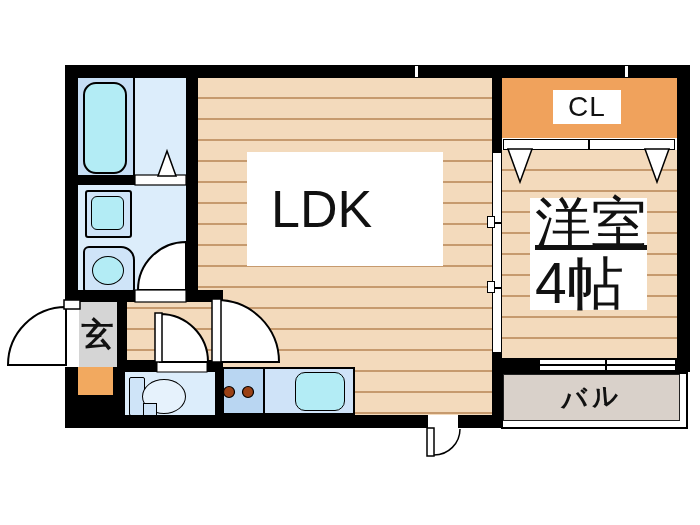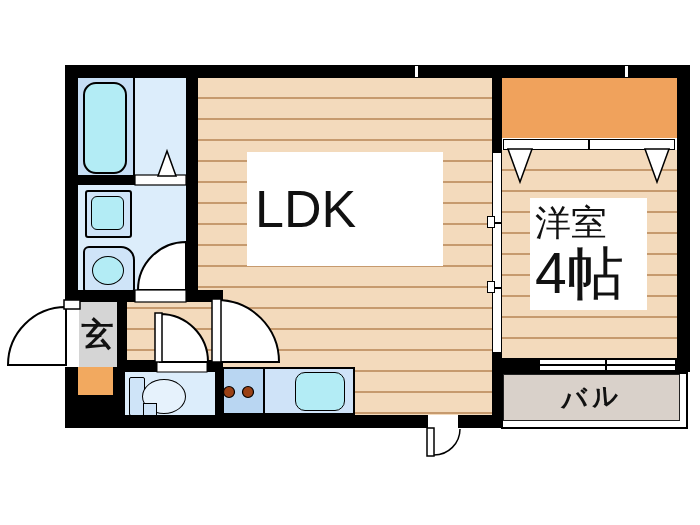--- a/index.html
+++ b/index.html
@@ -124,21 +124,24 @@
     <rect x="427" y="428" width="7" height="28" fill="#fff" stroke="#000" stroke-width="1.5"></rect>
     <path d="M 434,455 A 26,26 0 0 0 460,429" fill="none" stroke="#000" stroke-width="1.5"></path>
 
     <path d="M 508,149 L 532,149 L 520,182 Z" fill="#fff" stroke="#000" stroke-width="1.5"></path>
     <path d="M 645,149 L 669,149 L 657,182 Z" fill="#fff" stroke="#000" stroke-width="1.5"></path>
 
     <circle cx="229" cy="392" r="5.5" style="fill:var(--burner)" stroke="#000" stroke-width="1.2"></circle>
     <circle cx="248" cy="392" r="5.5" style="fill:var(--burner)" stroke="#000" stroke-width="1.2"></circle>
   </svg>
 
-  <div class="lbl" style="left:247px;top:152px;width:196px;height:114px;padding-left:8px;box-sizing:border-box;">
+  <div class="lbl" style="left:247px;top:152px;width:196px;height:114px;padding-left:24px;box-sizing:border-box;">
     <div class="line" style="font-size:52px;">LDK</div>
   </div>
   <div class="lbl" style="left:530px;top:198px;width:117px;height:112px;padding-left:5px;box-sizing:border-box;">
-    <div class="line" style="font-size:36px;">洋室</div>
+    <div class="line" style="font-size:56px;text-decoration:underline;">洋室</div>
     <div class="line" style="font-size:57px;">4帖</div>
+  </div>
+  <div class="lbl center" style="left:553px;top:90px;width:68px;height:34px;align-items:center;">
+    <div class="line" style="font-size:28px;letter-spacing:1px;">CL</div>
   </div>
 
 </div>
 
 </body></html>

